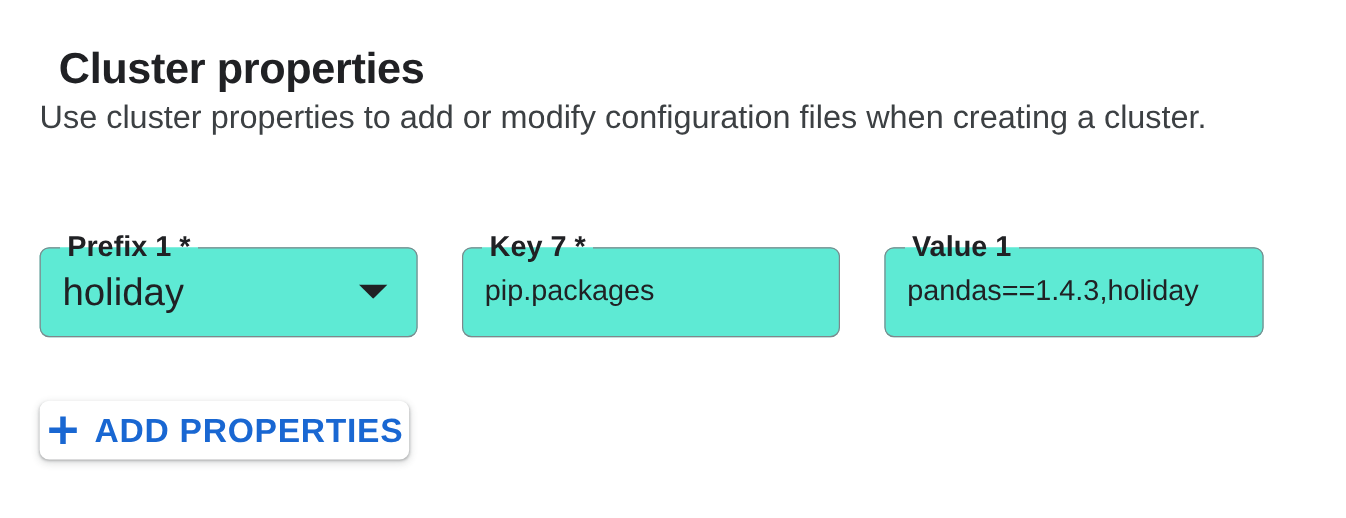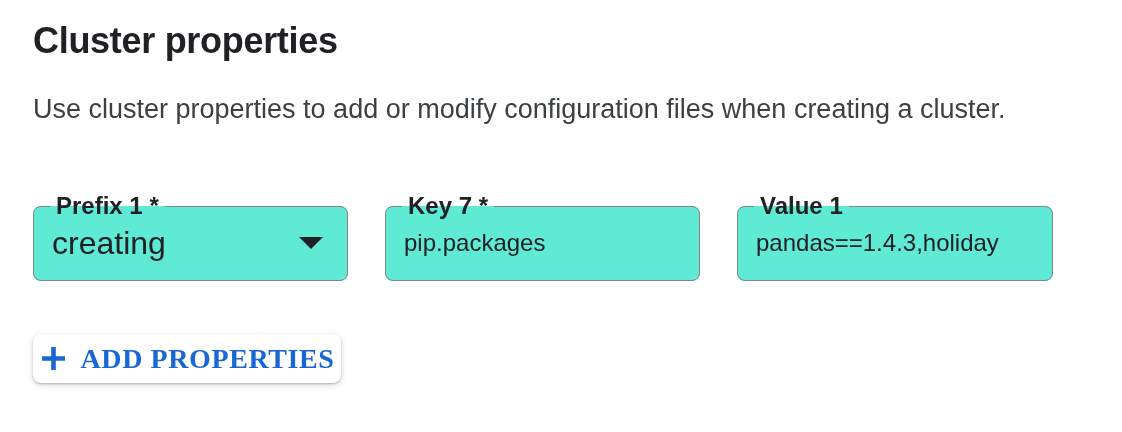--- a/index.html
+++ b/index.html
@@ -15,31 +15,31 @@
     height: 432px;
     background: #ffffff;
     overflow: hidden;
   }
 
   
   .page-title {
     position: absolute;
     left: 33px;
     top: 18px;
-    margin: 0;
+    margin: 16px;
     font-size: 36px;
     line-height: 46px;
     font-weight: 700;
     letter-spacing: -0.3px;
     color: #202124;
   }
   .page-desc {
     position: absolute;
     left: 33px;
-    top: 93px;
+    top: 82px;
     margin: 0;
     font-size: 27px;
     line-height: 33px;
     font-weight: 400;
     color: #3c4043;
     white-space: nowrap;
   }
 
   
   .fields-row {
@@ -117,21 +117,21 @@
     justify-content: center;
     gap: 12px;
     border: none;
     border-radius: 8px;
     background: #ffffff;
     box-shadow: 0 1px 2px rgba(60,64,67,0.30), 0 2px 6px 1px rgba(60,64,67,0.15);
     cursor: pointer;
     padding: 0;
   }
   .add-btn-label {
-    font-family: Liberation Serif, serif;
+    font-family: Liberation Sans, sans-serif;
     font-size: 28px;
     font-weight: 700;
     letter-spacing: 0.6px;
     color: #1967d2;
     white-space: nowrap;
   }
   .plus-icon { width: 29px; height: 29px; }
 </style>
 </head>
 <body>
@@ -140,21 +140,21 @@
 
   <h1 class="page-title">Cluster properties</h1>
 
   <p class="page-desc">Use cluster properties to add or modify configuration files when creating a cluster.</p>
 
   <div class="fields-row">
 
     <fieldset class="mat-field f1">
       <legend class="mat-label">Prefix 1 *</legend>
       <div class="mat-value-wrap" role="combobox">
-        <span class="select-value">creating</span>
+        <span class="select-value">holiday</span>
         <svg class="caret" viewBox="0 0 24 12">
           <polygon points="0,0 24,0 12,12" fill="#202124"></polygon>
         </svg>
       </div>
     </fieldset>
 
     <fieldset class="mat-field f2">
       <legend class="mat-label">Key 7 *</legend>
       <div class="mat-value-wrap">
         <input class="mat-input" type="text" value="pip.packages" style="">

